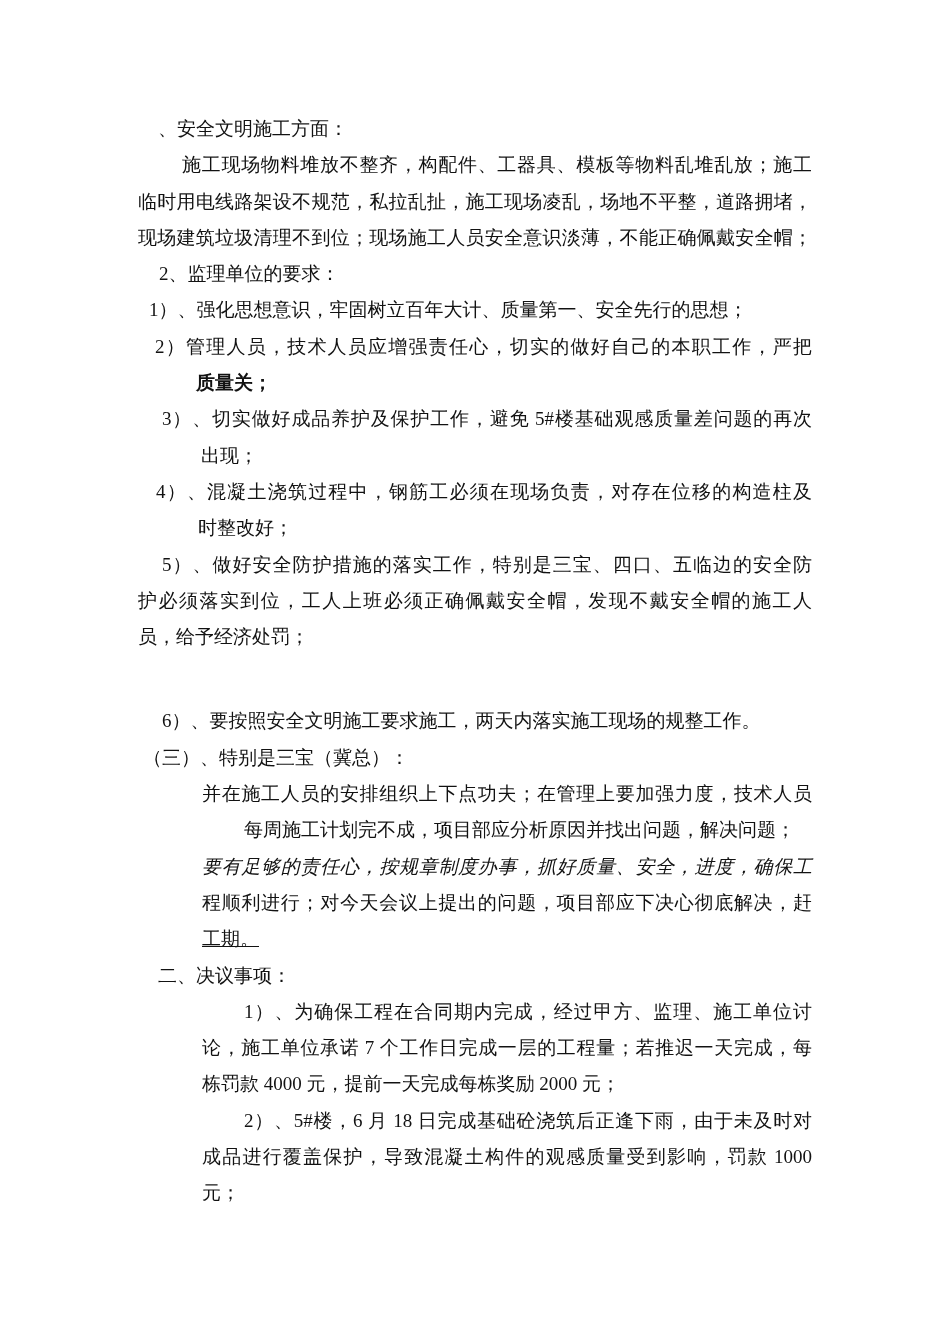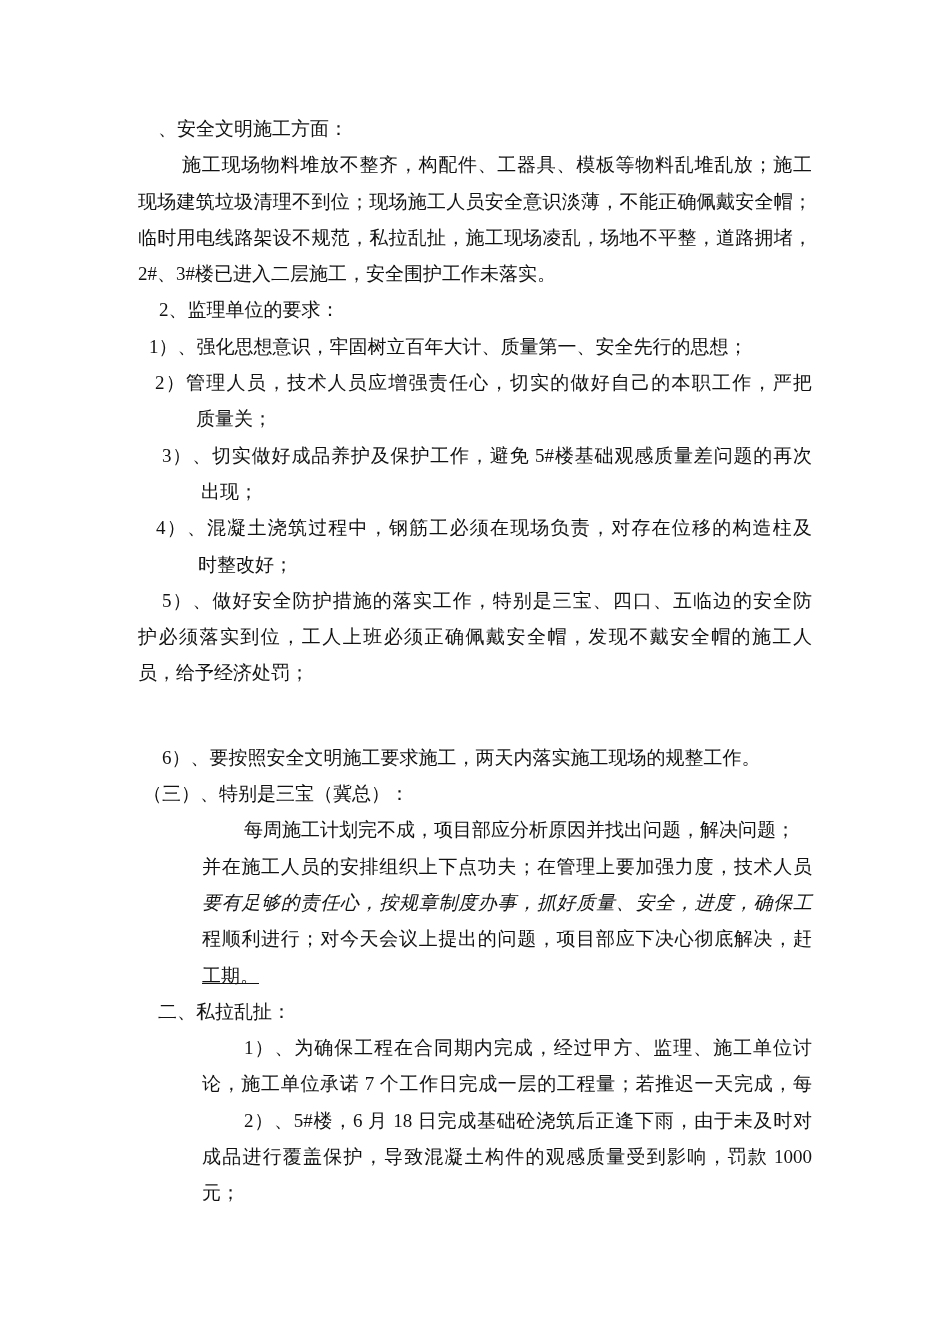--- a/index.html
+++ b/index.html
@@ -34,41 +34,41 @@
     text-justify: inter-character;
   }
 </style>
 </head>
 <body>
 
 <div class="page">
   <div class="text-block" id="text-block">
       <div class="line" style="padding-left: 20px;">、安全文明施工方面：</div>
       <div class="line justify" style="padding-left: 44px;">施工现场物料堆放不整齐，构配件、工器具、模板等物料乱堆乱放；施工</div>
+      <div class="line justify" style="padding-left: 0px;">临时用电线路架设不规范，私拉乱扯，施工现场凌乱，场地不平整，道路拥堵，</div>
       <div class="line justify" style="padding-left: 0px;">现场建筑垃圾清理不到位；现场施工人员安全意识淡薄，不能正确佩戴安全帽；</div>
-      <div class="line justify" style="padding-left: 0px;">临时用电线路架设不规范，私拉乱扯，施工现场凌乱，场地不平整，道路拥堵，</div>
-      <div class="line" style="padding-left: 0px;">2#、3#楼已进入二层施工，安全围护工作未落实。</div>
       <div class="line" style="padding-left: 21px;">2、监理单位的要求：</div>
       <div class="line" style="padding-left: 11px;">1）、强化思想意识，牢固树立百年大计、质量第一、安全先行的思想；</div>
       <div class="line justify" style="padding-left: 17px;">2）管理人员，技术人员应增强责任心，切实的做好自己的本职工作，严把</div>
-      <div class="line" style="padding-left: 58px;">质量关；</div>
+      <div class="line" style="padding-left: 58px; font-weight: bold;">质量关；</div>
       <div class="line justify" style="padding-left: 24px;">3）、切实做好成品养护及保护工作，避免 5#楼基础观感质量差问题的再次</div>
       <div class="line" style="padding-left: 63px;">出现；</div>
       <div class="line justify" style="padding-left: 18px;">4）、混凝土浇筑过程中，钢筋工必须在现场负责，对存在位移的构造柱及</div>
       <div class="line" style="padding-left: 60px;">时整改好；</div>
       <div class="line justify" style="padding-left: 24px;">5）、做好安全防护措施的落实工作，特别是三宝、四口、五临边的安全防</div>
       <div class="line justify" style="padding-left: 0px;">护必须落实到位，工人上班必须正确佩戴安全帽，发现不戴安全帽的施工人</div>
       <div class="line" style="padding-left: 0px;">员，给予经济处罚；</div>
       <div class="line" style="padding-left: 24px; margin-top: 48px;">6）、要按照安全文明施工要求施工，两天内落实施工现场的规整工作。</div>
       <div class="line" style="padding-left: 5px;">（三）、特别是三宝（冀总）：</div>
+      <div class="line justify" style="padding-left: 64px;">并在施工人员的安排组织上下点功夫；在管理上要加强力度，技术人员</div>
       <div class="line" style="padding-left: 106px;">每周施工计划完不成，项目部应分析原因并找出问题，解决问题；</div>
-      <div class="line justify" style="padding-left: 64px;">并在施工人员的安排组织上下点功夫；在管理上要加强力度，技术人员</div>
       <div class="line justify" style="padding-left: 64px; font-style: italic;">要有足够的责任心，按规章制度办事，抓好质量、安全，进度，确保工</div>
       <div class="line justify" style="padding-left: 64px;">程顺利进行；对今天会议上提出的问题，项目部应下决心彻底解决，赶</div>
       <div class="line" style="padding-left: 64px; text-decoration: underline;">工期。</div>
-      <div class="line" style="padding-left: 20px;">二、私拉乱扯：</div>
+      <div class="line" style="padding-left: 20px;">二、决议事项：</div>
       <div class="line justify" style="padding-left: 106px;">1）、为确保工程在合同期内完成，经过甲方、监理、施工单位讨</div>
       <div class="line justify" style="padding-left: 64px;">论，施工单位承诺 7 个工作日完成一层的工程量；若推迟一天完成，每</div>
+      <div class="line" style="padding-left: 64px;">栋罚款 4000 元，提前一天完成每栋奖励 2000 元；</div>
       <div class="line justify" style="padding-left: 106px;">2）、5#楼，6 月 18 日完成基础砼浇筑后正逢下雨，由于未及时对</div>
       <div class="line justify" style="padding-left: 64px;">成品进行覆盖保护，导致混凝土构件的观感质量受到影响，罚款 1000</div>
       <div class="line" style="padding-left: 64px;">元；</div>
     </div>
 </div>
 
 </body></html>

